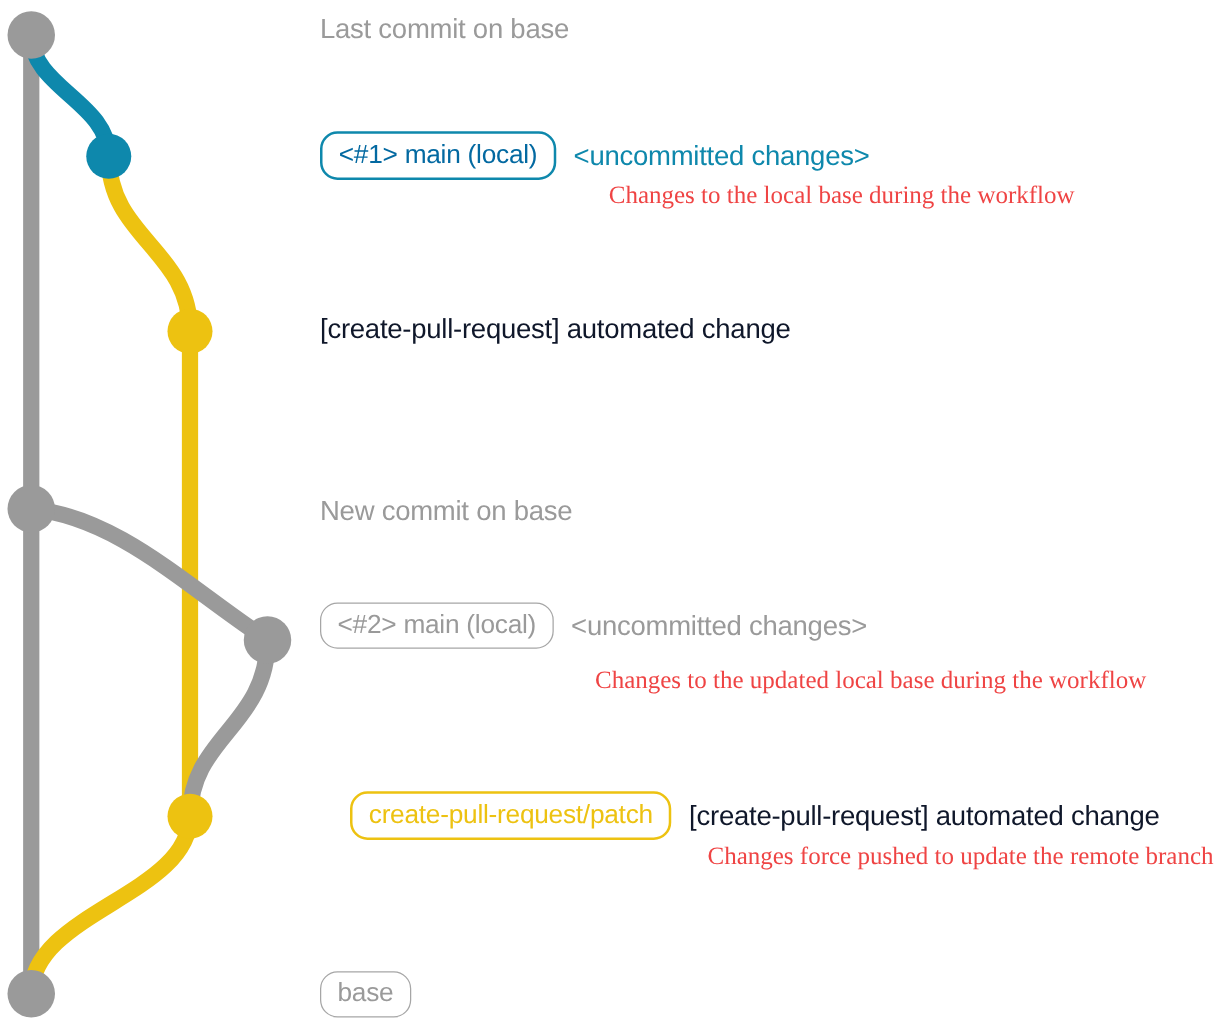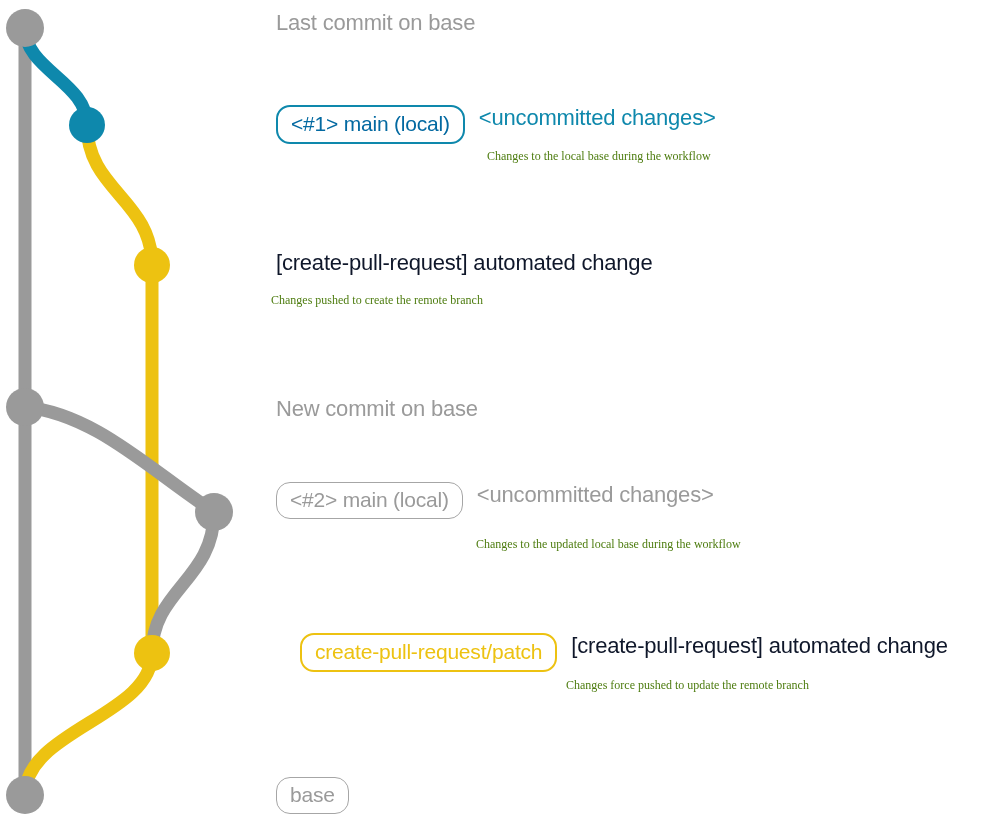--- a/index.html
+++ b/index.html
@@ -35,22 +35,22 @@
 
   
   .row {
     position: absolute;
     left: 0;
     width: 981px;
   }
 
   .row-head {
     display: flex;
+    align-items: center;
     white-space: nowrap;
-    margin-left: 20px;
   }
 
   
   .badge {
     display: inline-block;
     box-sizing: border-box;
     border-radius: 14px;
     padding: 5px 13px 6px 13px;
     font-family: "Liberation Sans", sans-serif;
     font-size: 21px;
@@ -72,23 +72,23 @@
   }
   .subject.teal   { color: #0e88ac; }
   .subject.gray   { color: #9a9a9a; }
   .subject.yellow { color: #0f172a; }
   .subject.pad    { margin-left: 14px; }
 
   
   .desc {
     position: absolute;
     font-family: "Liberation Serif", serif;
-    font-size: 12px;
+    font-size: 20px;
     line-height: 24px;
-    color: #4d7c0f;
+    color: #ef4444;
     white-space: nowrap;
   }
 
   
   #row-last-commit      { top: 10px; }
   #row-last-commit .subject { margin-left: 0; }
 
   #row-commit-1         { top: 105px; }
   #desc-commit-1        { left: 487px; top: 144px; }
 
@@ -156,21 +156,20 @@
       <span class="subject teal pad">&lt;uncommitted changes&gt;</span>
     </div>
   </div>
   <div class="desc" id="desc-commit-1">Changes to the local base during the workflow</div>
 
   <div class="row" id="row-commit-2">
     <div class="row-head indent">
       <span class="subject yellow">[create-pull-request] automated change</span>
     </div>
   </div>
-  <div class="desc" id="desc-commit-2">Changes pushed to create the remote branch</div>
 
   <div class="row" id="row-new-commit">
     <div class="row-head indent">
       <span class="subject gray">New commit on base</span>
     </div>
   </div>
 
   <div class="row" id="row-commit-3">
     <div class="row-head indent">
       <span class="badge gray">&lt;#2&gt; main (local)</span>

